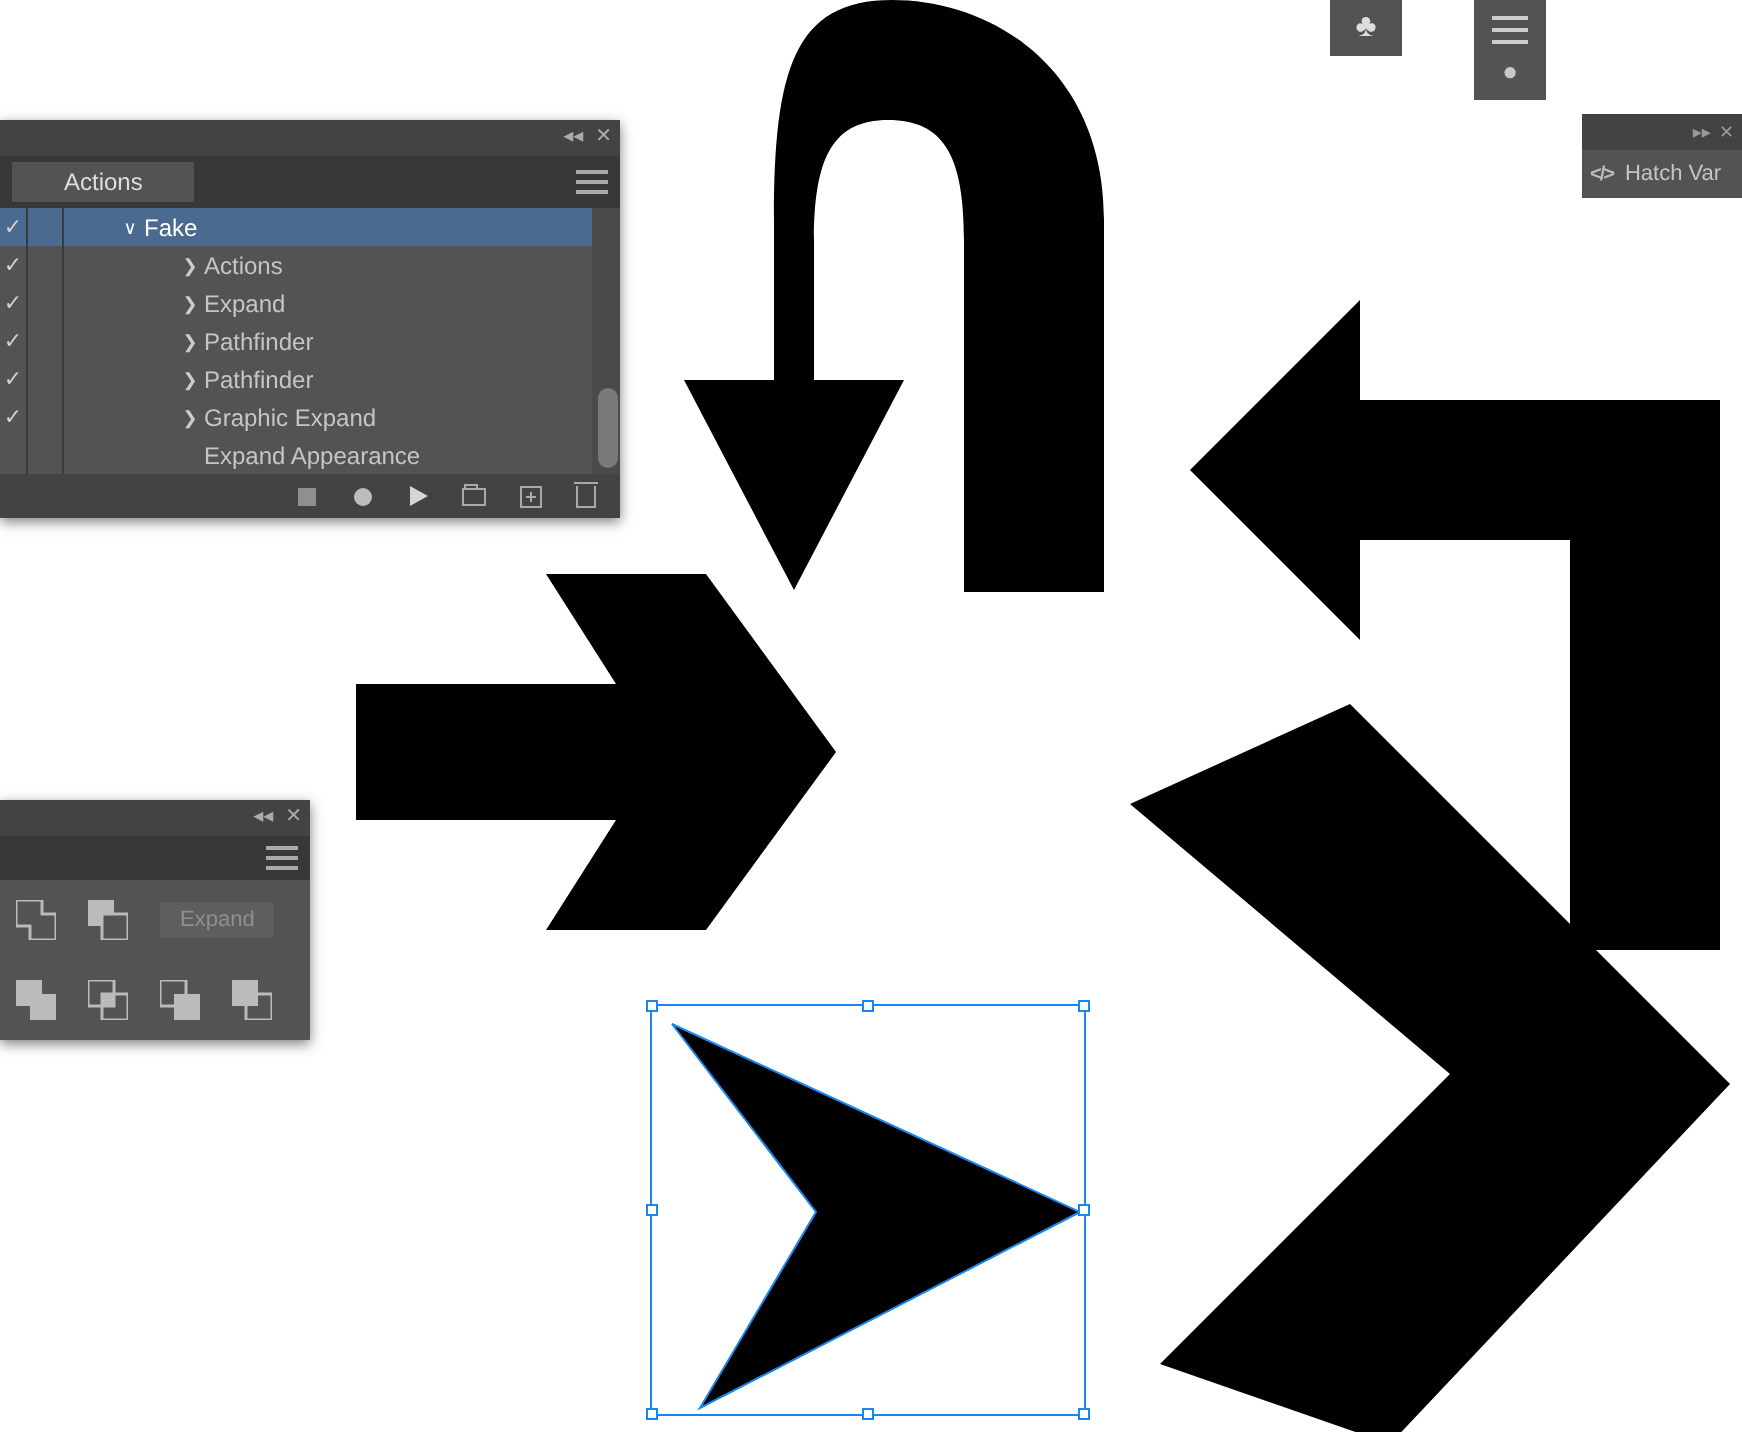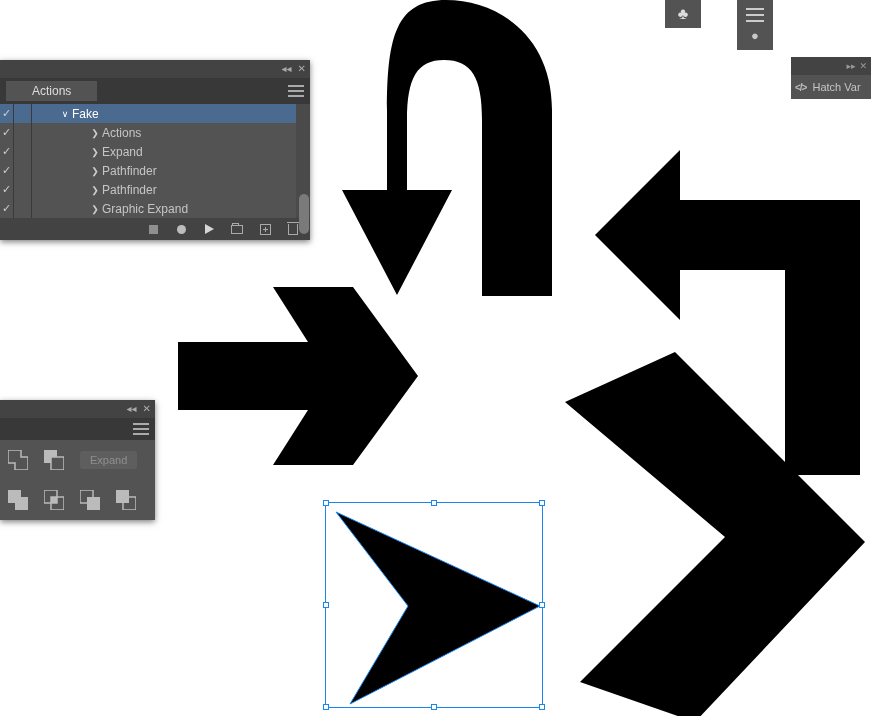--- a/index.html
+++ b/index.html
@@ -202,20 +202,28 @@
     <div class="action-row indent-2">
       <div class="col-chk">
           <span class="chkmark">✓</span>
         </div>
       <div class="col-dlg"></div>
       <div class="row-body">
           <span class="chev">❯</span>
           <span>Graphic Expand</span>
         </div>
     </div>
+    <div class="action-row indent-2">
+      <div class="col-chk"></div>
+      <div class="col-dlg"></div>
+      <div class="row-body">
+          <span class="chev" style="visibility:hidden">❯</span>
+          <span>Expand Appearance</span>
+        </div>
+    </div>
 
     <div class="scrollbar">
       <div class="scrollthumb"></div>
     </div>
   </div>
 
   <div class="action-footer">
     <div class="ft-icon">
         <div class="stopicon"></div>
       </div>

